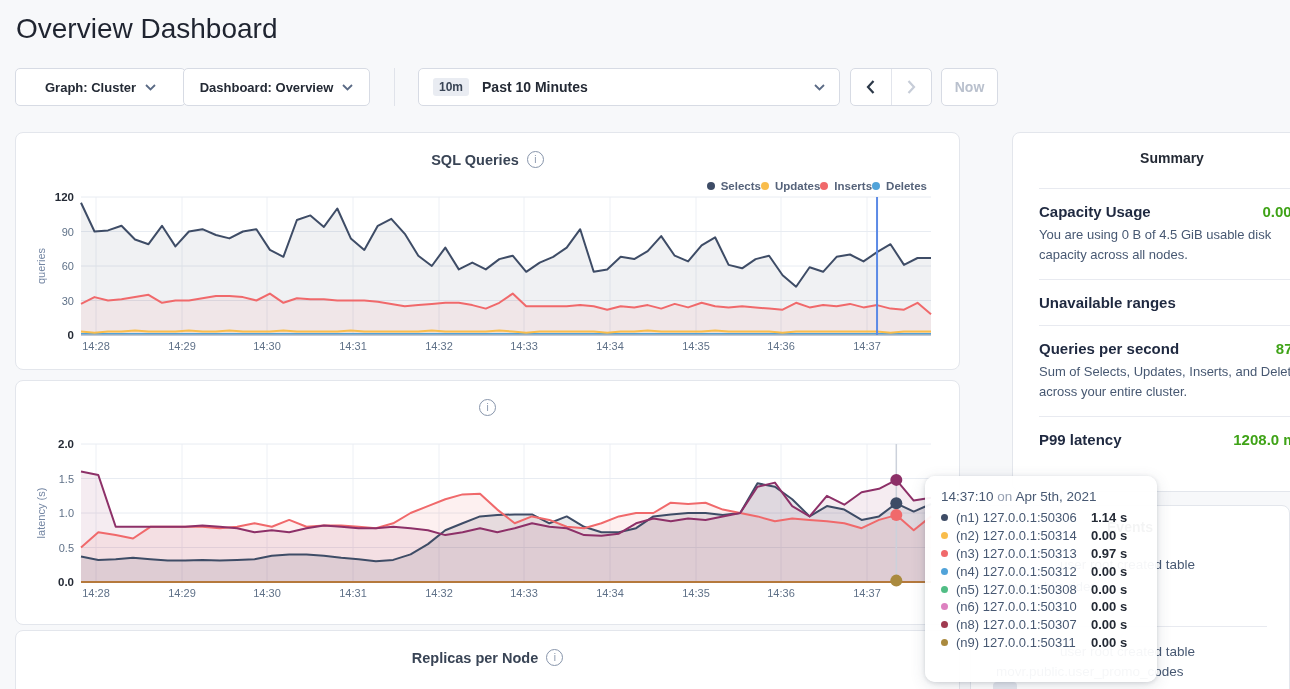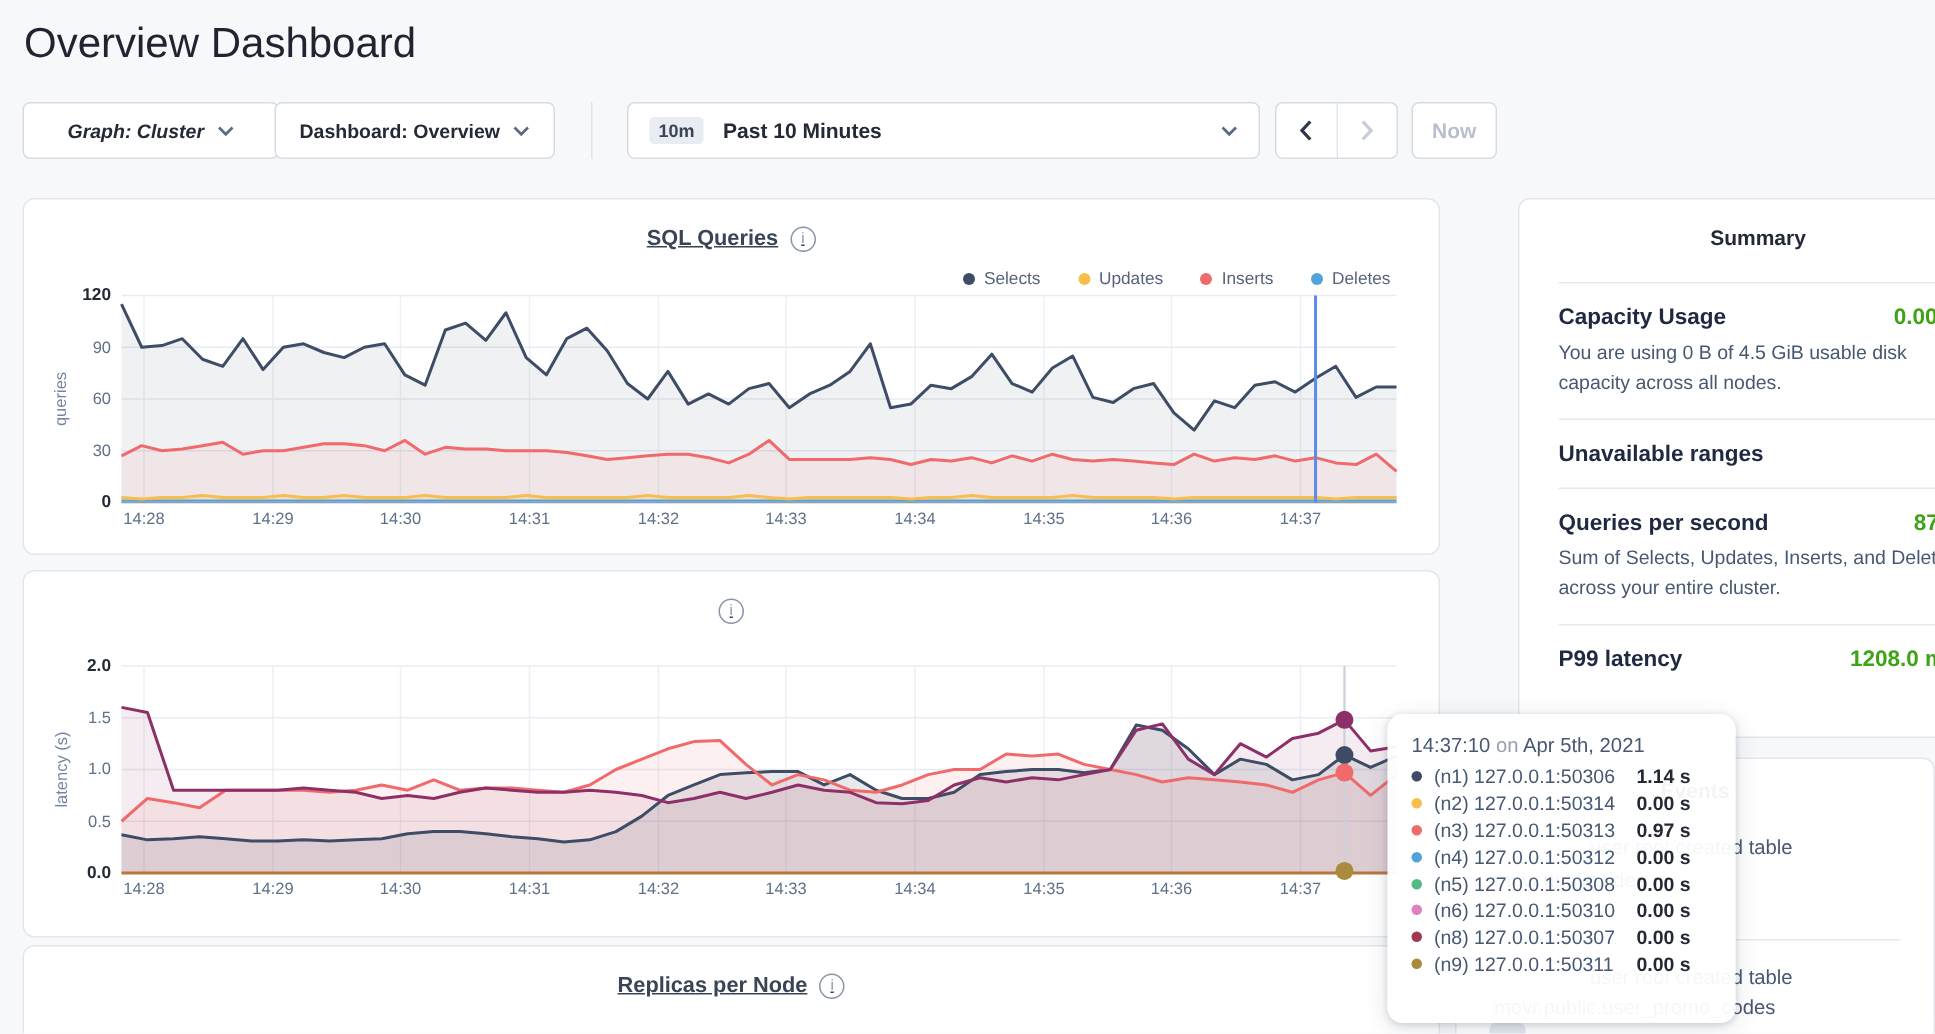--- a/index.html
+++ b/index.html
@@ -7,44 +7,44 @@
     width:1290px;height:689px;position:relative;overflow:hidden;
     background:#f7f8fa;color:#242a35;
     font-family:"Liberation Sans","DejaVu Sans",sans-serif;
   }
   .page-title{position:absolute;left:16px;top:13px;font-size:28px;font-weight:400;color:#1f2430;}
   
   .ctl{position:absolute;top:68px;height:38px;box-sizing:border-box;background:#fff;
        border:1px solid #d7dbe4;border-radius:5px;display:flex;align-items:center;
        font-weight:bold;font-size:13px;color:#242a35;cursor:pointer;}
   .dd{justify-content:center;gap:9px;}
-  #dd-graph{left:15px;width:171px;font-style:italic;}
+  #dd-graph{left:15px;width:171px;}
   #dd-dashboard{left:183px;width:187px;}
   .ctl-divider{position:absolute;left:394px;top:68px;width:1px;height:38px;background:#e0e3ea;}
   #time-selector{left:418px;width:422px;padding:0 14px;justify-content:flex-start;font-size:14px;}
   .time-badge{background:#e9ecf2;color:#394455;border-radius:3px;font-size:12px;font-weight:bold;
               padding:2px 6px;margin-right:13px;}
   #time-selector .chev{margin-left:auto;}
   .arrow-group{position:absolute;left:850px;top:68px;width:82px;height:38px;box-sizing:border-box;
                background:#fff;border:1px solid #d7dbe4;border-radius:5px;display:flex;}
   .arrow-btn{flex:1;display:flex;align-items:center;justify-content:center;cursor:pointer;}
   .arrow-btn:first-child{border-right:1px solid #e2e5ec;}
   #btn-now{left:941px;width:57px;justify-content:center;color:#b9c0cd;font-size:14px;}
   
   .panel{position:absolute;background:#fff;border:1px solid #e3e6ec;border-radius:8px;box-sizing:border-box;}
   #panel-sql{left:15px;top:132px;width:945px;height:238px;}
   #panel-latency{left:15px;top:380px;width:945px;height:245px;}
   #panel-replicas{left:15px;top:630px;width:945px;height:80px;}
   #panel-summary{left:1012px;top:132px;width:320px;height:360px;}
   #panel-events{left:970px;top:505px;width:320px;height:200px;overflow:hidden;}
   .chart-title{position:absolute;top:18px;left:0;width:100%;display:flex;justify-content:center;
-               gap:8px;font-size:14.5px;font-weight:bold;color:#394455;text-decoration:underline;}
+               align-items:center;gap:8px;font-size:14.5px;font-weight:bold;color:#394455;}
   .info-icon{width:15px;height:15px;border:1px solid #8795ab;border-radius:50%;color:#8795ab;
              font-size:10px;font-weight:normal;display:inline-flex;align-items:center;justify-content:center;}
-  .legend{position:absolute;top:47px;right:32px;display:flex;gap:25px;}
+  .legend{position:absolute;top:47px;right:32px;display:flex;font-weight:bold;}
   .legend-item{display:flex;align-items:center;gap:6px;font-size:11.5px;color:#56637a;cursor:pointer;}
   .dot{width:8px;height:8px;border-radius:50%;flex:none;}
   .ylab{position:absolute;transform:rotate(-90deg);transform-origin:center;font-size:11px;color:#7486a3;}
   .ytick{position:absolute;width:40px;text-align:right;font-size:11px;color:#5f7188;line-height:12px;}
   .ytick.strong{font-weight:bold;color:#242a35;font-size:11.5px;}
   .xtick{position:absolute;width:46px;text-align:center;font-size:11px;color:#5f7188;}
   svg.chart{position:absolute;left:0;top:0;}
   
   .sum-title{text-align:center;font-weight:bold;font-size:14px;margin:17px 0 22px;}
   .sum-row{padding:0 26px;display:flex;align-items:baseline;font-size:15px;font-weight:bold;color:#1f2940;}

